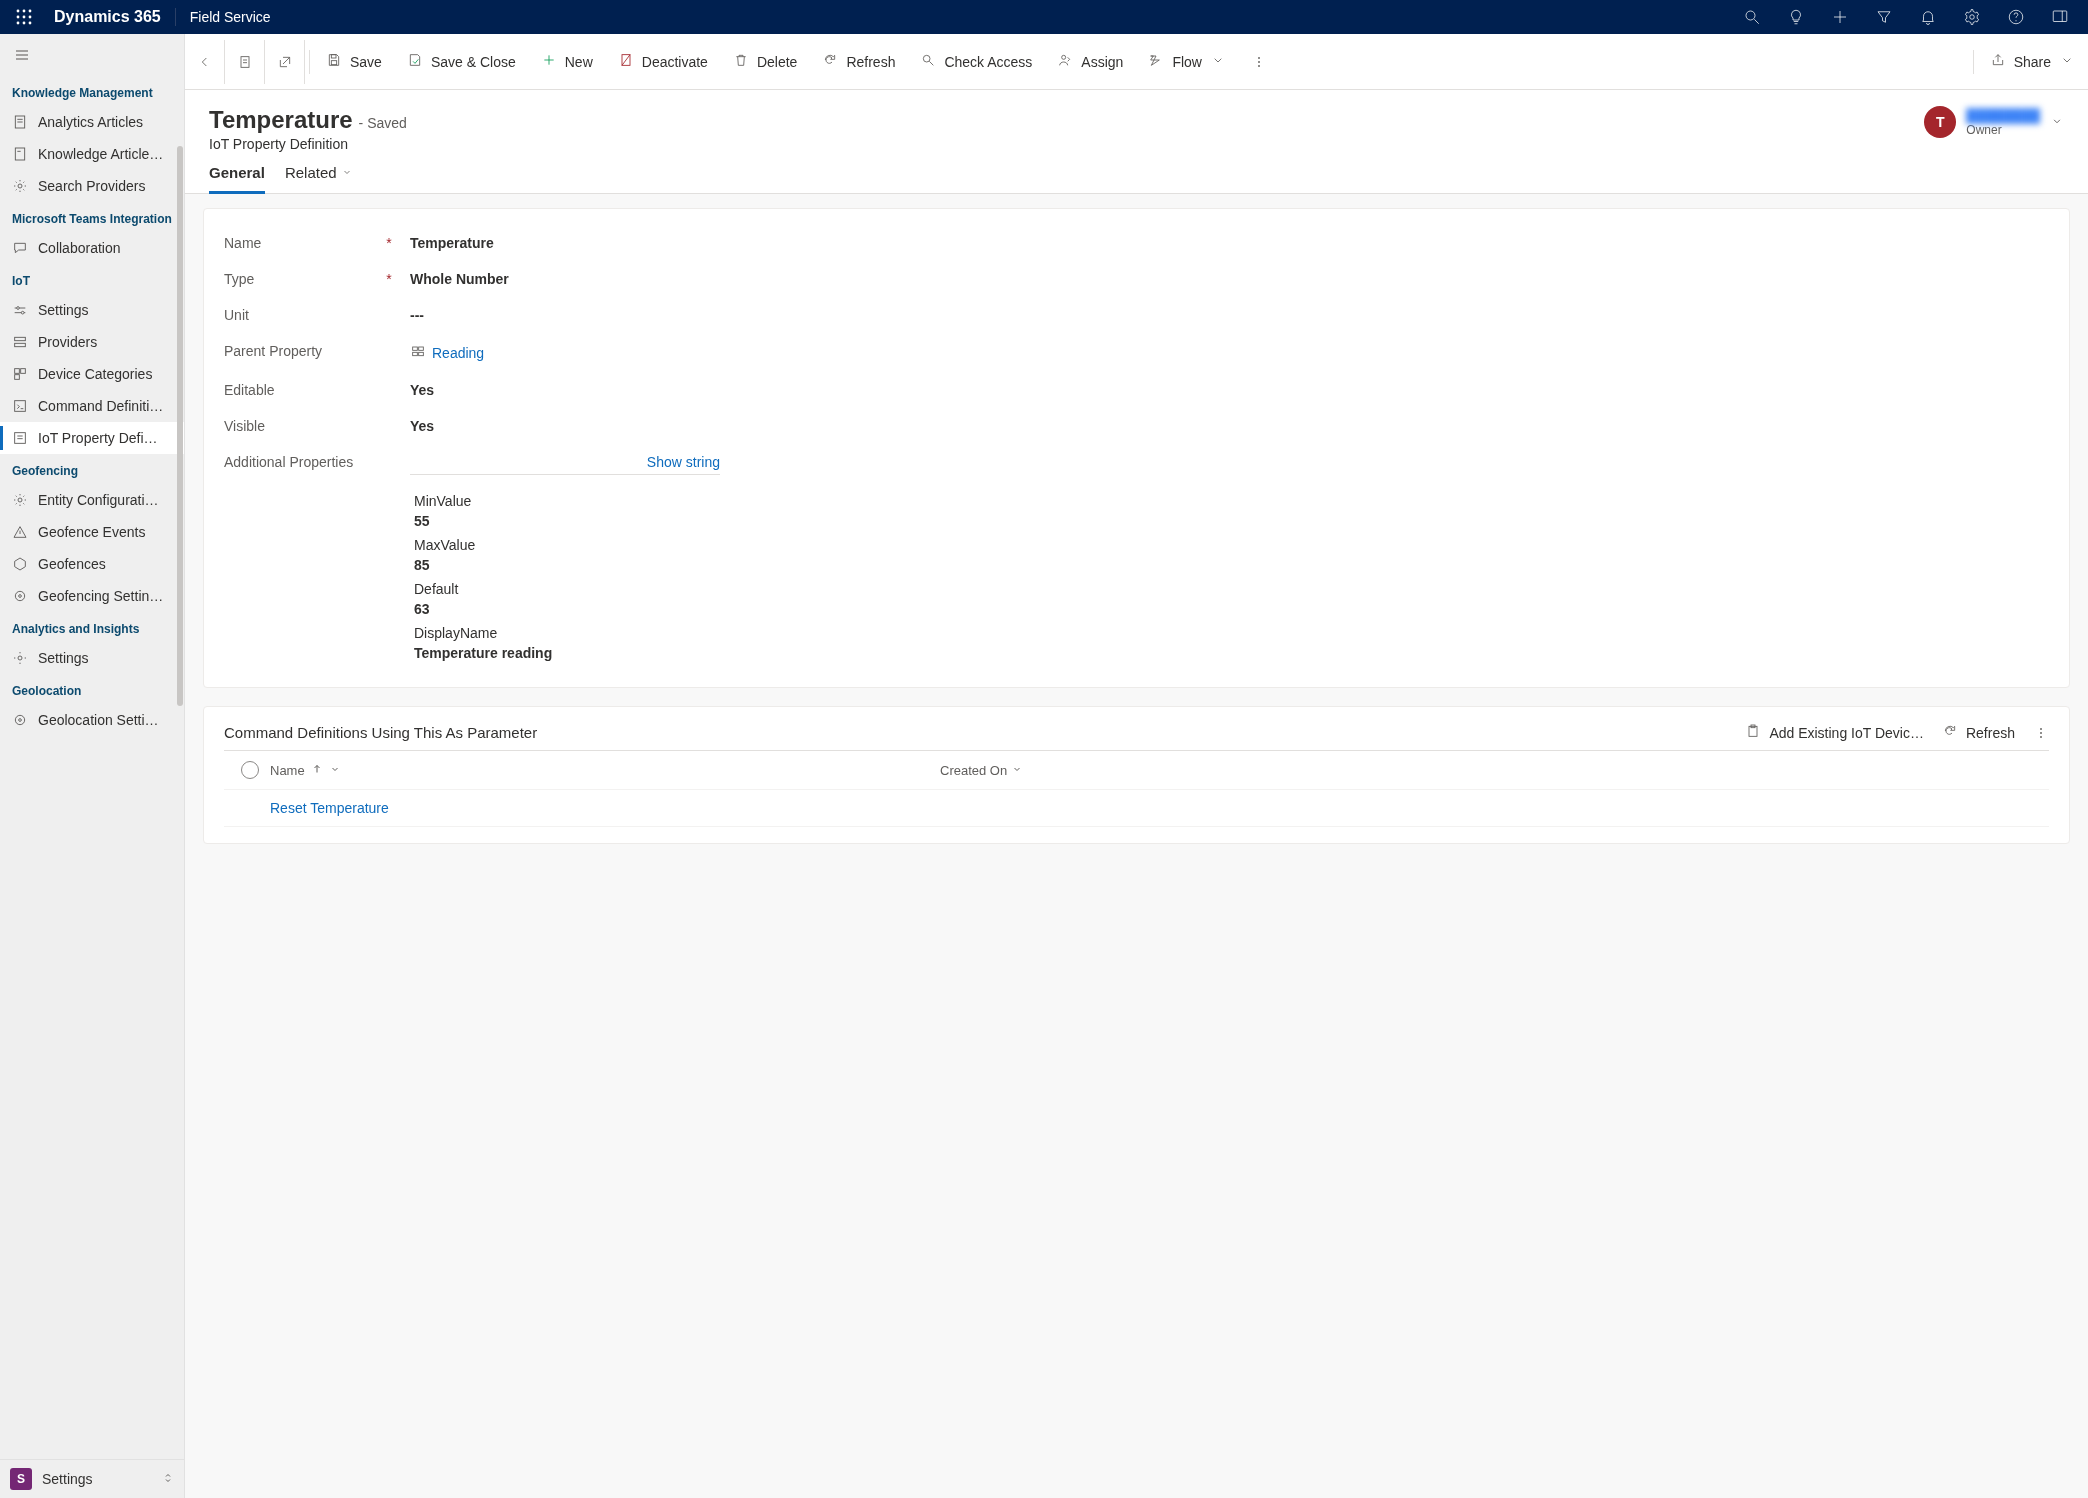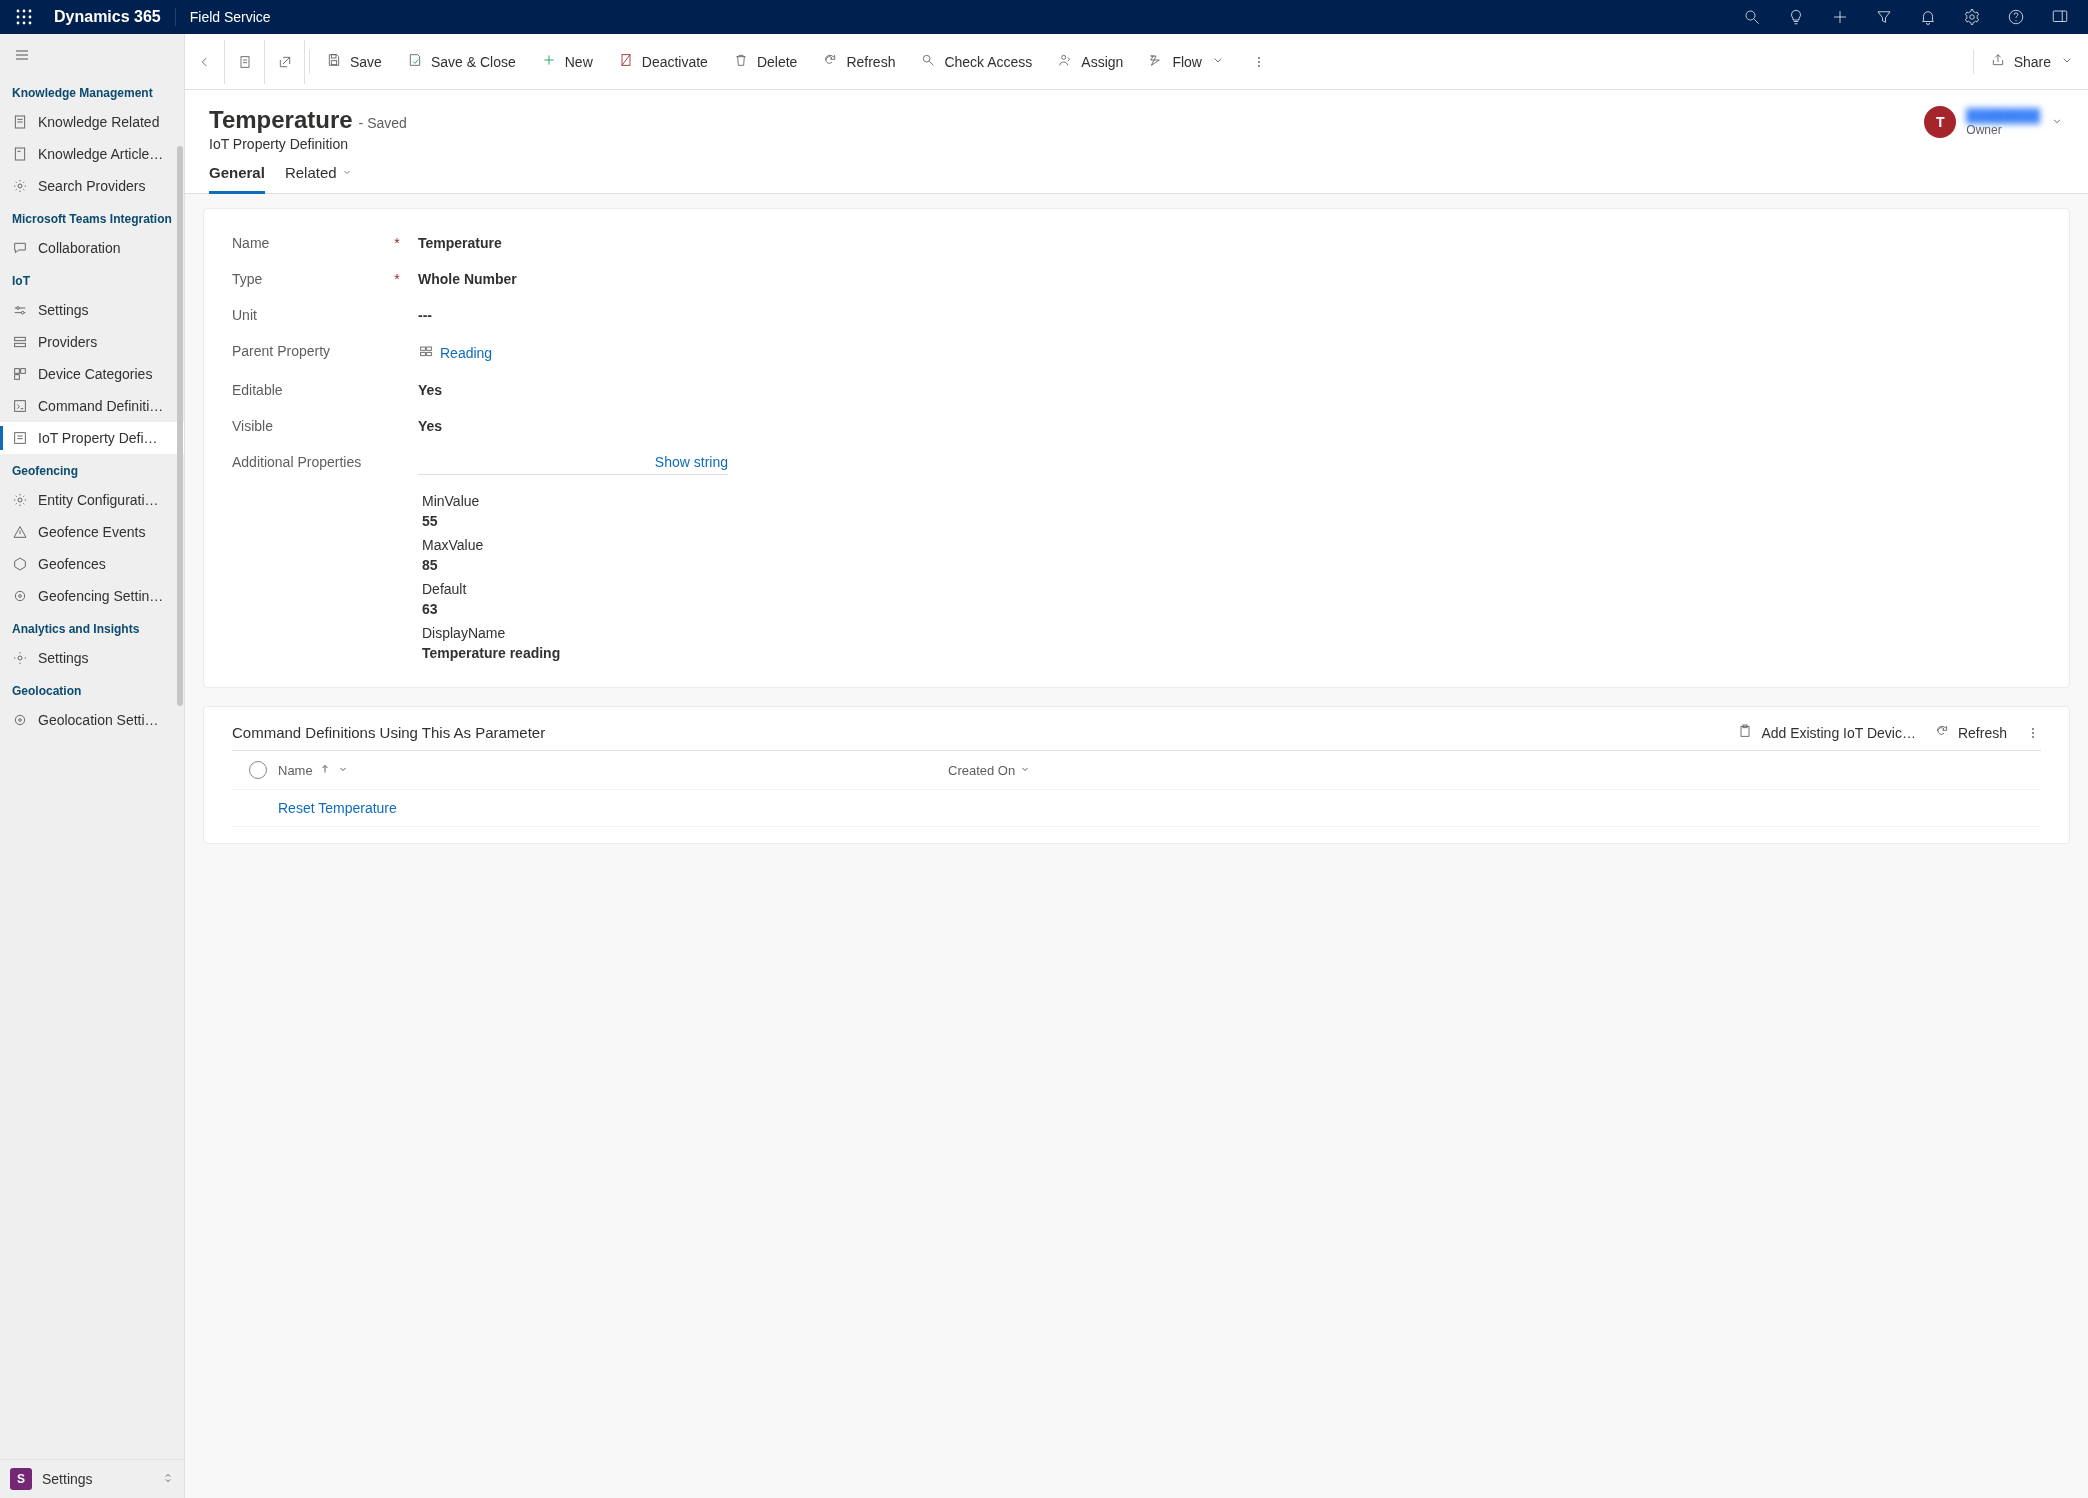--- a/index.html
+++ b/index.html
@@ -52,21 +52,21 @@
   .owner-name{color:#3b82f6; filter: blur(3px); -webkit-filter:blur(3px); font-size:13px;}
   .owner-label{font-size:12px; color:#605e5c;}
   
   .tabs{background:#fff; padding:0 24px; border-bottom:1px solid #e1dfdd; display:flex; gap:20px;}
   .tab{padding:12px 0; cursor:pointer; color:#323130; font-size:15px; position:relative;}
   .tab.active{font-weight:600;}
   .tab.active::after{content:""; position:absolute; left:0; right:0; bottom:-1px; height:3px; background:#0f6cbd;}
   .tab .chev{margin-left:4px;}
   
   .content{flex:1; overflow:auto; padding:14px 18px;}
-  .card{background:#fff; border-radius:4px; border:1px solid #edebe9; padding:16px 28px; margin-bottom:18px;}
+  .card{background:#fff; border-radius:4px; border:1px solid #edebe9; padding:16px 20px; margin-bottom:18px;}
   .frow{display:flex; align-items:flex-start; padding:10px 0;}
   .flabel{width:160px; color:#605e5c; font-size:14px; display:flex; align-items:center;}
   .req{color:#a4262c; width:10px; text-align:center;}
   .fval{font-weight:600; font-size:14px; color:#323130;}
   .fval.link{color:#0f6cbd; font-weight:400; display:flex; align-items:center; gap:6px;}
   .fval.link svg{stroke:#605e5c; width:16px; height:16px; fill:none; stroke-width:1.3;}
   .addprops-header{display:flex; border-bottom:1px solid #e1dfdd; width:310px; margin-left:0; justify-content:flex-end; padding-bottom:4px;}
   .addprops-header a{color:#0f6cbd; cursor:pointer; font-size:14px;}
   .propblock{margin-left:4px; padding:10px 0 0;}
   .propk{font-size:14px; color:#323130; margin-top:8px;}
@@ -174,21 +174,21 @@
     <div class="side-scroll">
       <div class="side-group-title">Knowledge Management</div>
       <div class="side-item">
           <span class="side-icon">
             <svg viewBox="0 0 24 24">
               <rect x="5" y="3" width="14" height="18"></rect>
               <line x1="8" y1="8" x2="16" y2="8"></line>
               <line x1="8" y1="12" x2="16" y2="12"></line>
             </svg>
           </span>
-          <span>Knowledge Related</span>
+          <span>Analytics Articles</span>
         </div>
       <div class="side-item">
           <span class="side-icon">
             <svg viewBox="0 0 24 24">
               <rect x="5" y="3" width="14" height="18"></rect>
               <line x1="8" y1="8" x2="13" y2="8"></line>
             </svg>
           </span>
           <span>Knowledge Article…</span>
         </div>

